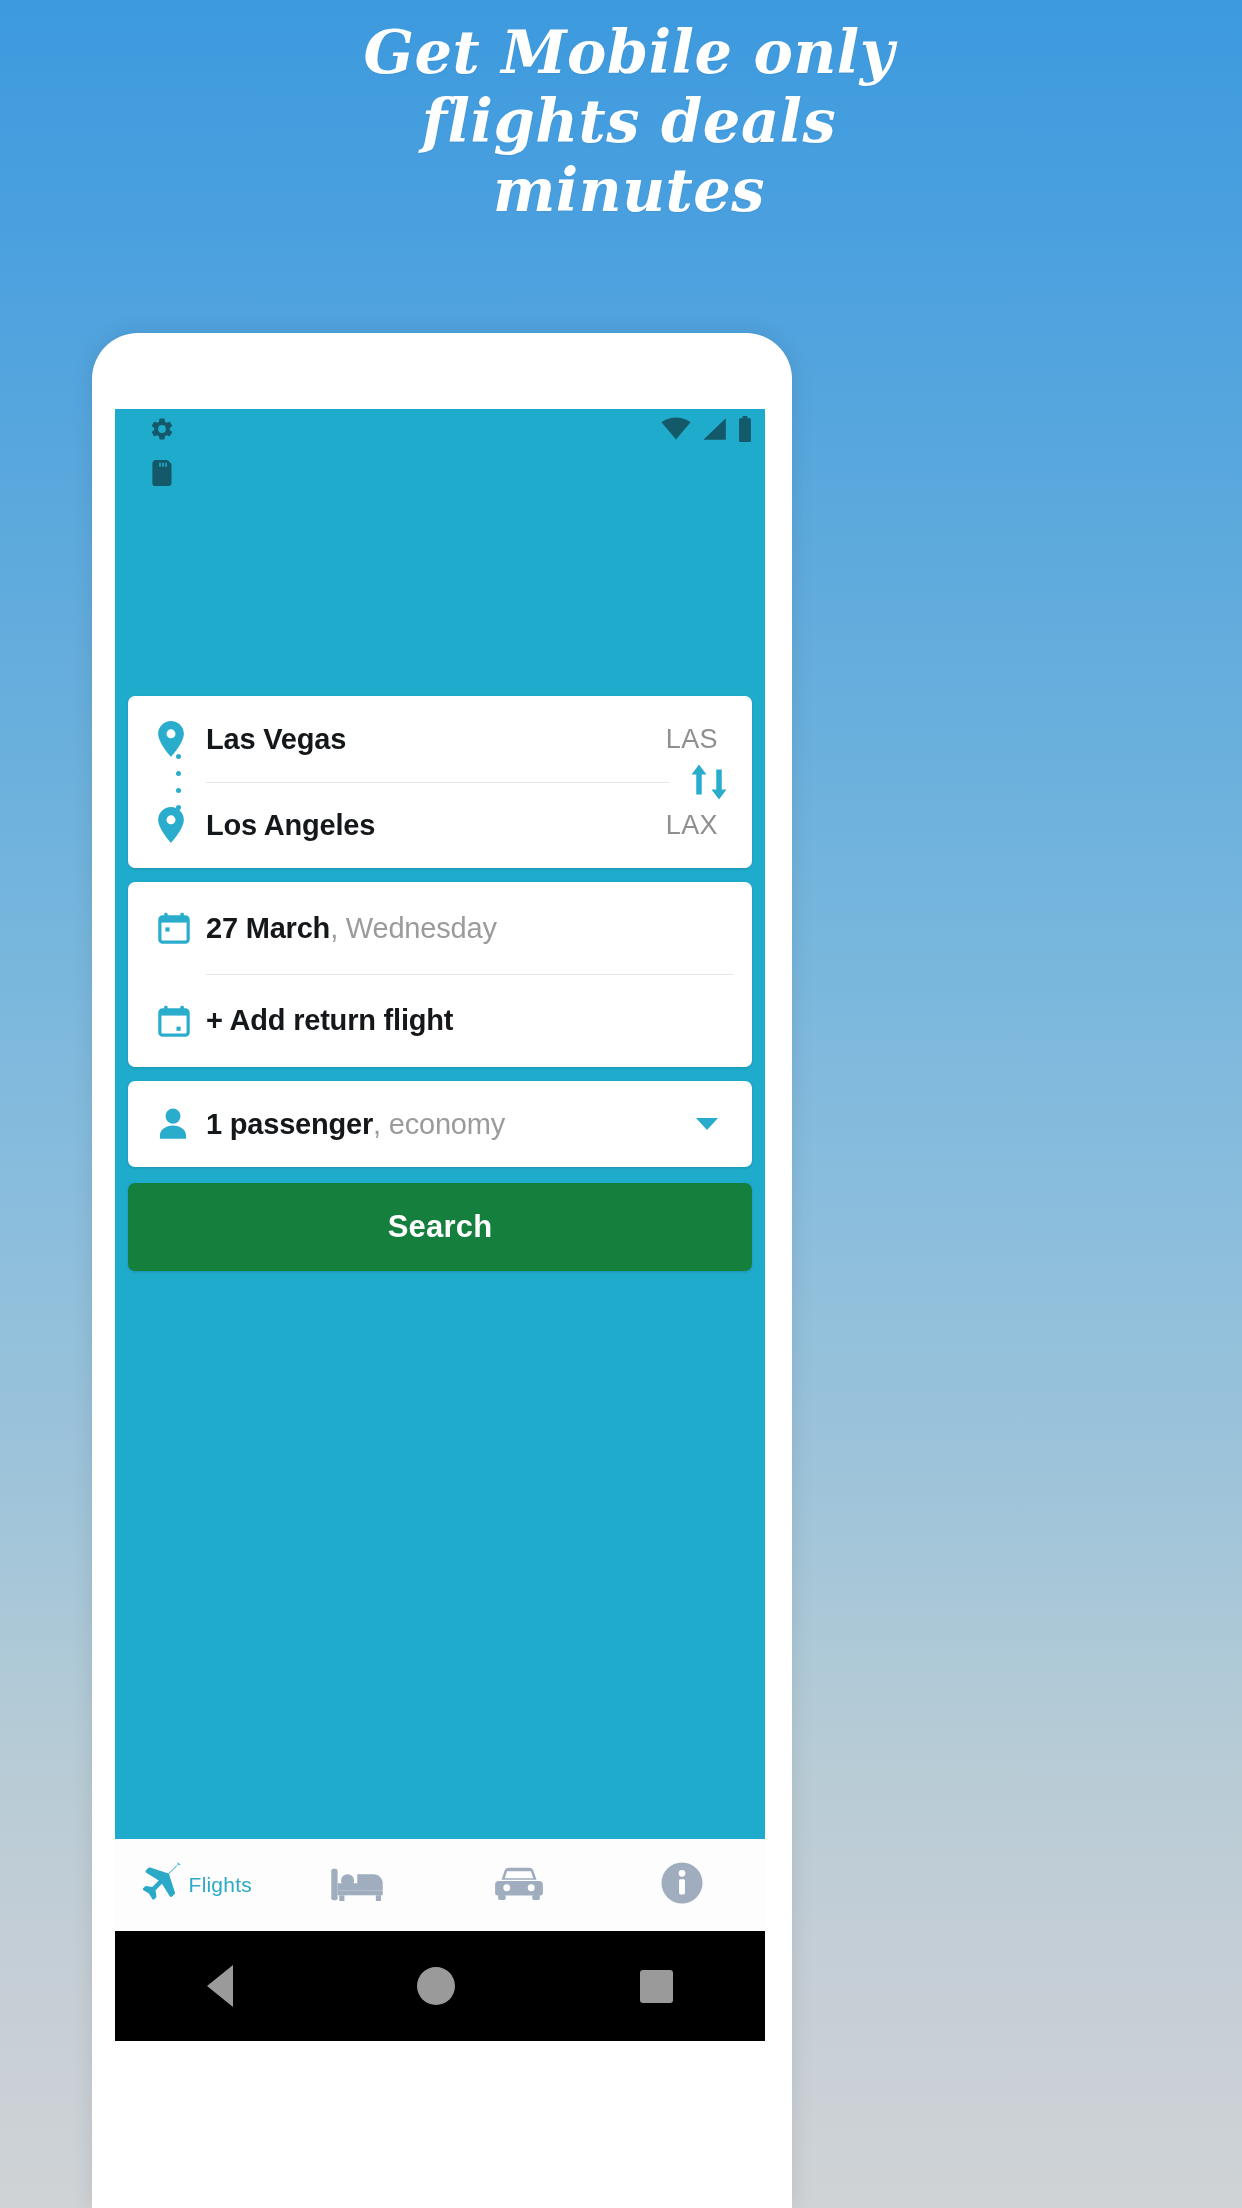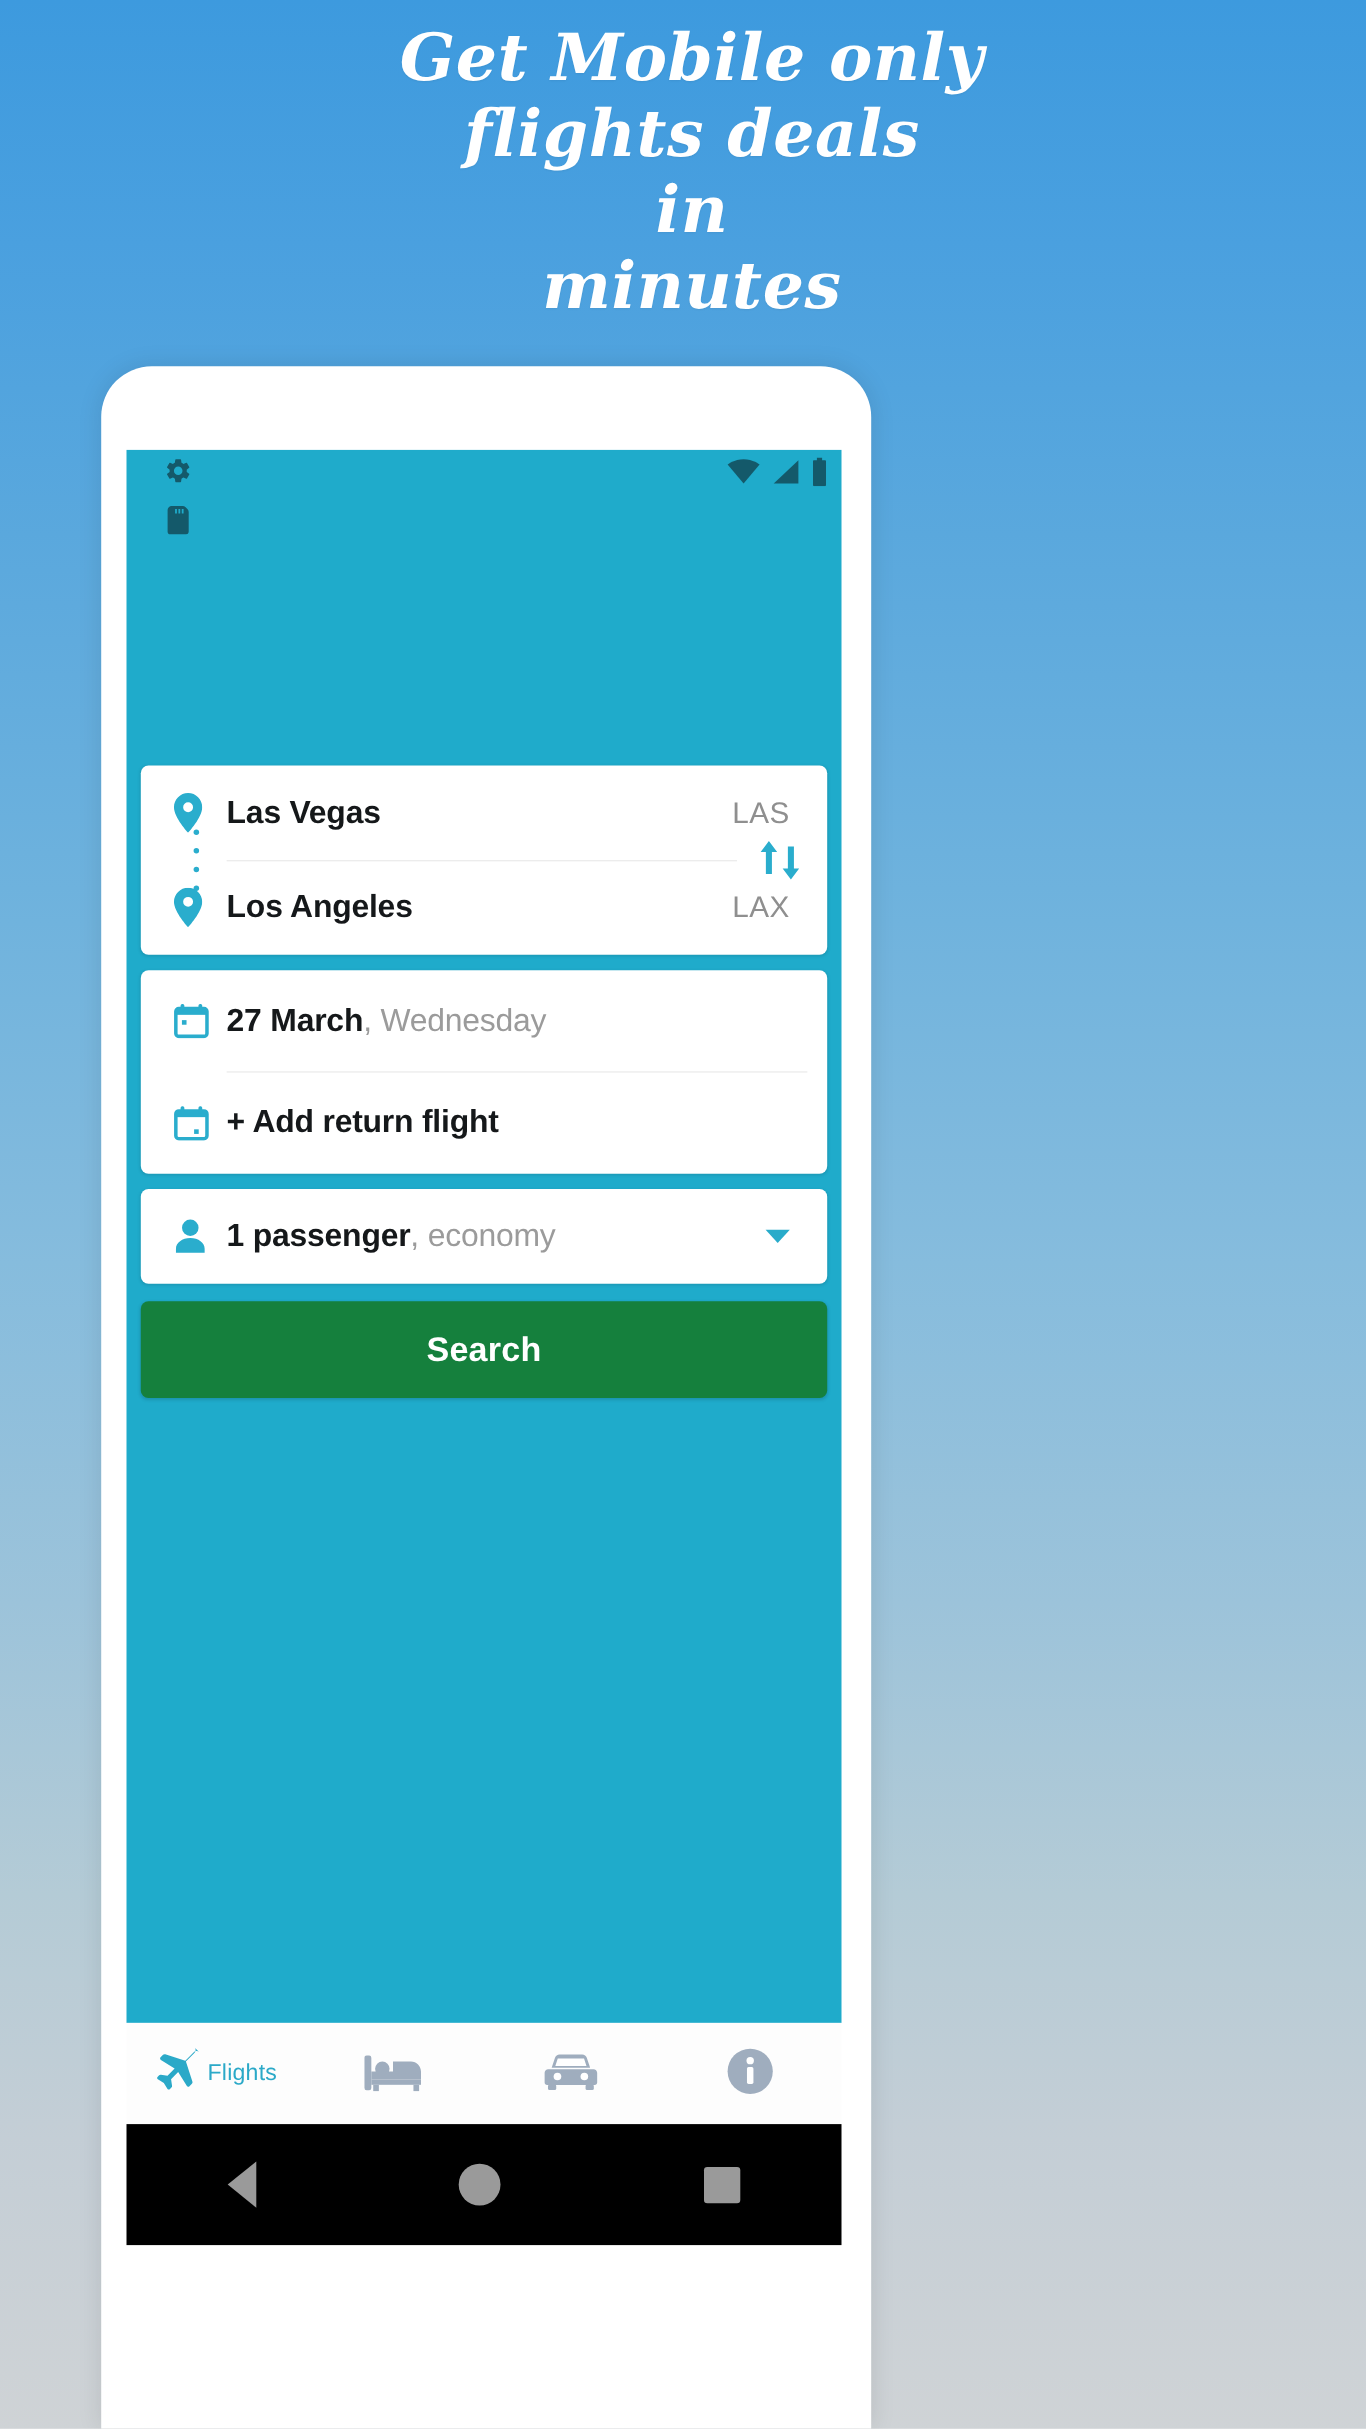--- a/index.html
+++ b/index.html
@@ -232,21 +232,20 @@
     width:33px;height:33px;border-radius:3px;
     background:#9a9a9a; cursor:pointer;
   }
 </style>
 </head>
 <body>
 
 <div class="headline">
   <span class="ln">Get Mobile only</span>
   <span class="ln">flights deals</span>
-  <span class="ln">in</span>
   <span class="ln">minutes</span>
 </div>
 
 <div class="phone">
 
   <div class="screen">
 
     <div class="statusbar">
       <div class="sb-left">
         <span class="sb-time">3:25</span>

